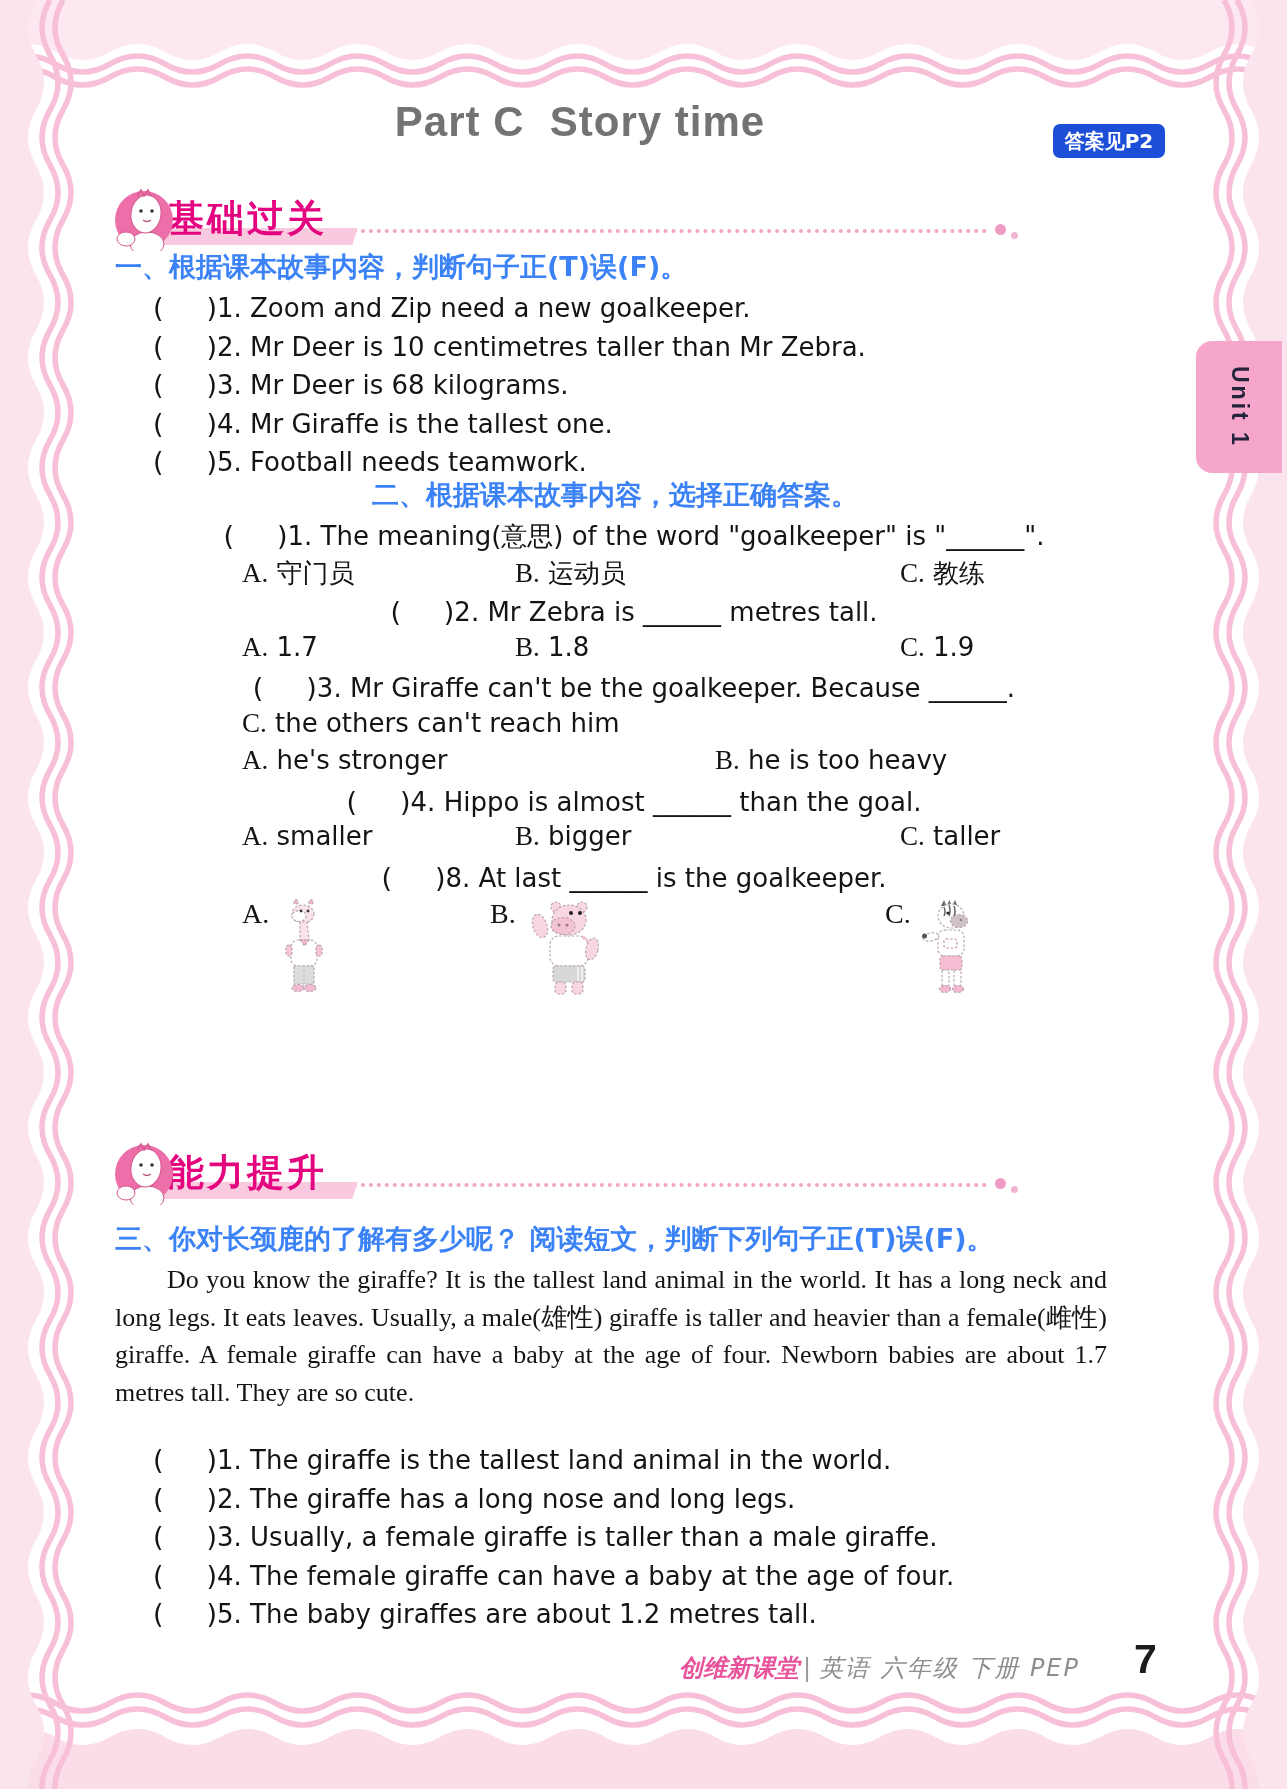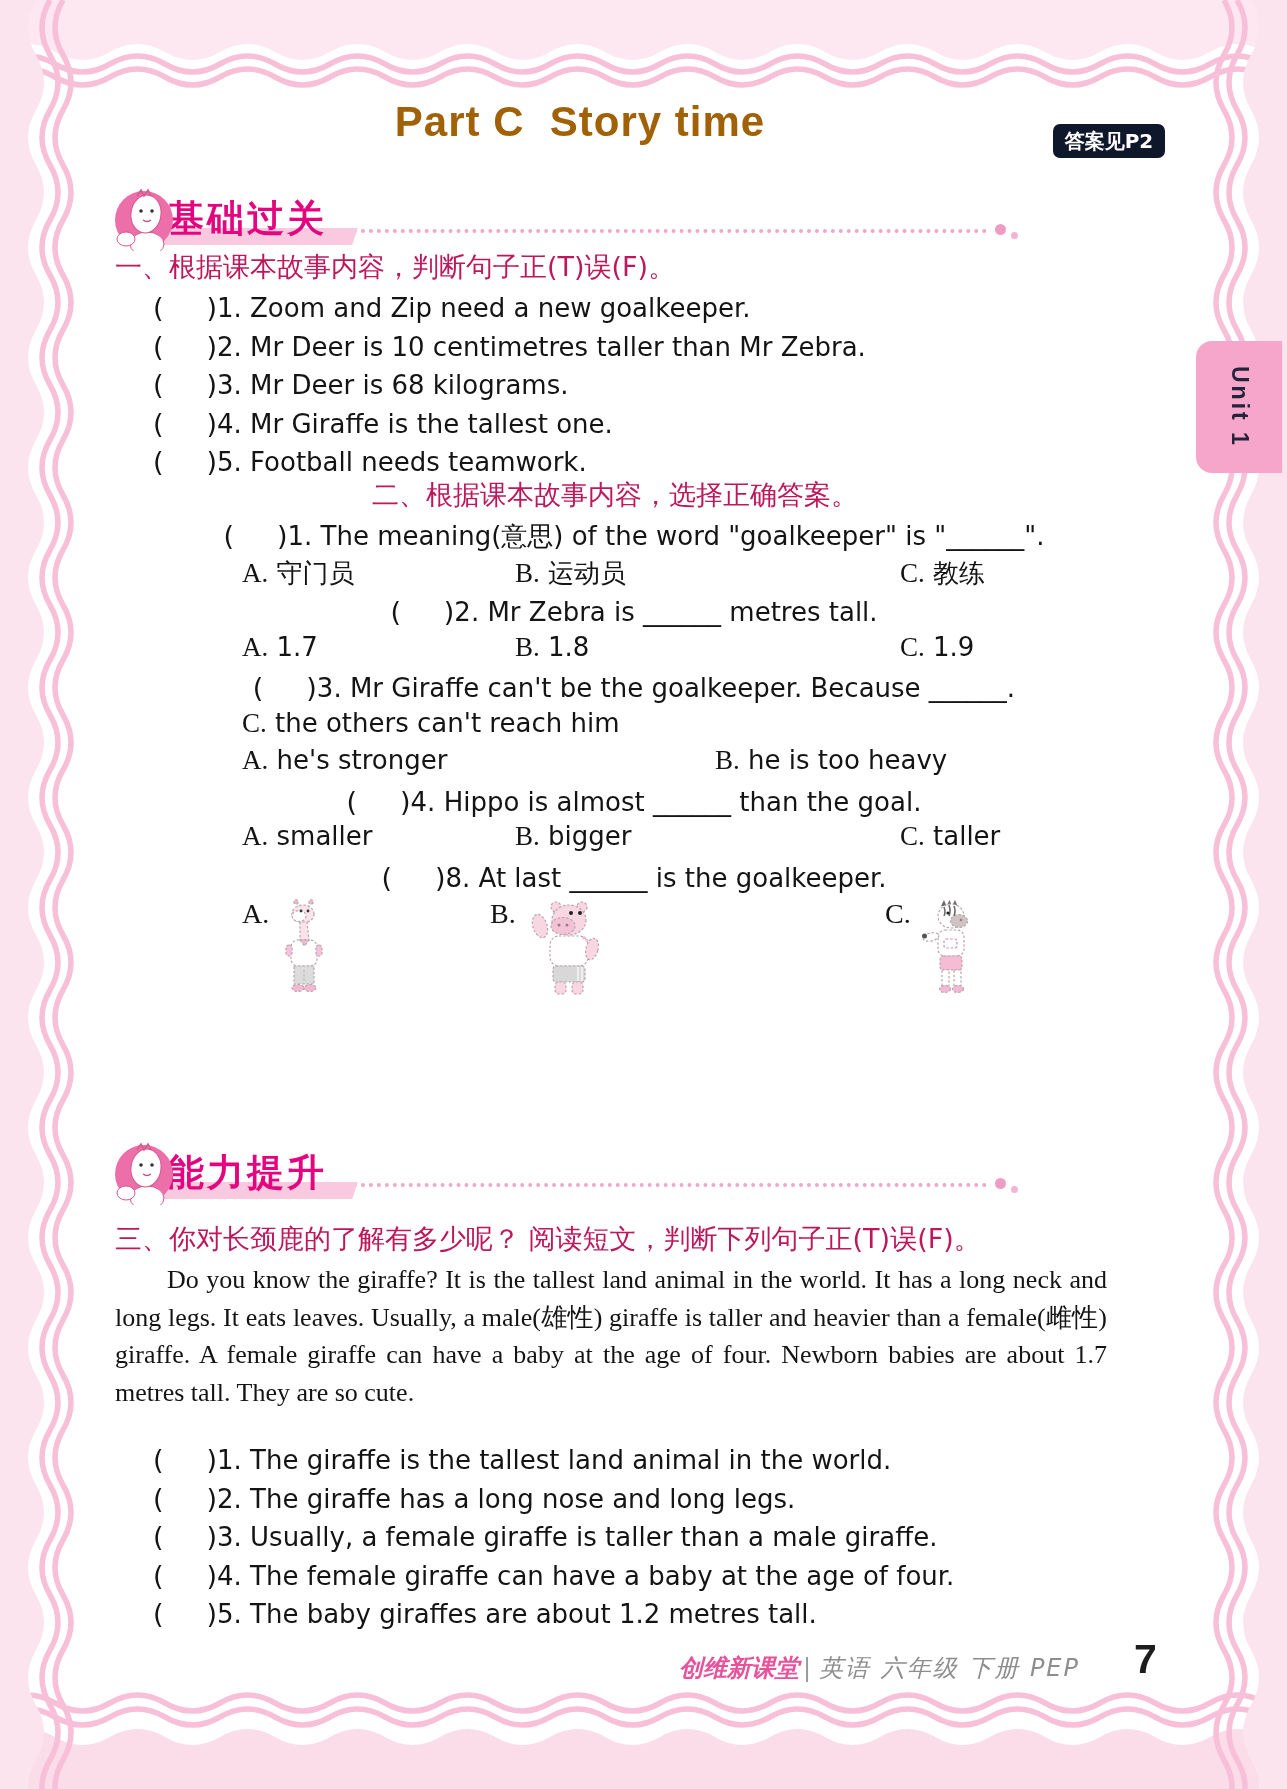--- a/index.html
+++ b/index.html
@@ -5,32 +5,32 @@
   html,body{margin:0;padding:0;}
   body{width:1287px;height:1789px;background:#fff;font-family:"DejaVu Sans",sans-serif;}
   .page{position:relative;width:1287px;height:1789px;background:#fff;overflow:hidden;}
   .band{position:absolute;pointer-events:none;}
   .band-top{top:0;left:0;}
   .band-bottom{bottom:0;left:0;}
   .band-left{top:0;left:0;}
   .band-right{top:0;left:1207px;}
   .unit-tab{position:absolute;left:1196px;top:341px;width:86px;height:132px;background:#f6a6ca;border-radius:16px 0 0 16px;display:flex;align-items:center;justify-content:center;z-index:5;}
   .unit-tab span{writing-mode:vertical-rl;font-size:23px;font-weight:bold;color:#23233b;letter-spacing:3px;font-family:"Liberation Sans",sans-serif;}
-  .title{position:absolute;top:98px;left:0;width:1160px;text-align:center;font-size:42px;font-weight:bold;color:#a16207;font-family:"Liberation Sans",sans-serif;white-space:pre;letter-spacing:1px;}
-  .answer-badge{position:absolute;left:1053px;top:124px;width:112px;height:34px;background:#0f172a;border-radius:7px;color:#fff;font-size:20px;font-weight:bold;display:flex;align-items:center;justify-content:center;}
+  .title{position:absolute;top:98px;left:0;width:1160px;text-align:center;font-size:42px;font-weight:bold;color:#737373;font-family:"Liberation Sans",sans-serif;white-space:pre;letter-spacing:1px;}
+  .answer-badge{position:absolute;left:1053px;top:124px;width:112px;height:34px;background:#1d4ed8;border-radius:7px;color:#fff;font-size:20px;font-weight:bold;display:flex;align-items:center;justify-content:center;}
   .section-head{position:absolute;left:113px;width:905px;height:66px;display:flex;align-items:center;}
   .mascot{width:62px;height:64px;flex:0 0 auto;margin-right:-12px;position:relative;z-index:2;}
   .head-text-wrap{position:relative;z-index:1;padding:0 4px;}
   .head-shadow{position:absolute;left:2px;right:-24px;bottom:-1px;height:17px;background:#f9cadf;transform:skewX(-18deg);}
   .head-text{position:relative;font-size:37px;font-weight:bold;color:#e4047f;letter-spacing:3px;}
   .dotline{flex:1;height:0;border-bottom:4px dotted #f2a6c8;margin:0 8px 0 14px;transform:translateY(12px);}
   .enddot{width:11px;height:11px;border-radius:50%;background:#ef9cc4;transform:translateY(10px);flex:0 0 auto;}
   .enddot.d2{width:7px;height:7px;margin-left:5px;background:#f3b3d2;transform:translateY(16px);}
   .ex{position:absolute;left:115px;width:1000px;color:#141414;}
-  .cn-heading{font-size:27px;font-weight:normal;line-height:34px;margin:0 0 5px 0;color:#be185d;}
+  .cn-heading{font-size:27px;font-weight:bold;line-height:34px;margin:0 0 5px 0;color:#3b82f6;}
   .item{font-size:26px;line-height:37.5px;padding-left:38px;white-space:nowrap;}
   .bracket{white-space:pre;font-size:27px;}
   .opt-row{position:relative;height:37.5px;}
   .opt{position:absolute;top:0;font-size:26px;white-space:nowrap;}
   .olabel{font-family:"Liberation Serif",serif;font-size:27px;}
   .pos-a{left:127px;} .pos-b{left:400px;} .pos-c{left:785px;} .pos-b3{left:600px;}
   .imgs-row{position:relative;height:110px;margin-top:2px;}
   .img-opt{position:absolute;top:0;display:flex;align-items:flex-start;gap:10px;}
   .img-a{left:127px;} .img-b{left:375px;} .img-c{left:770px;}
   .img-opt .olabel{font-size:28px;line-height:30px;}

